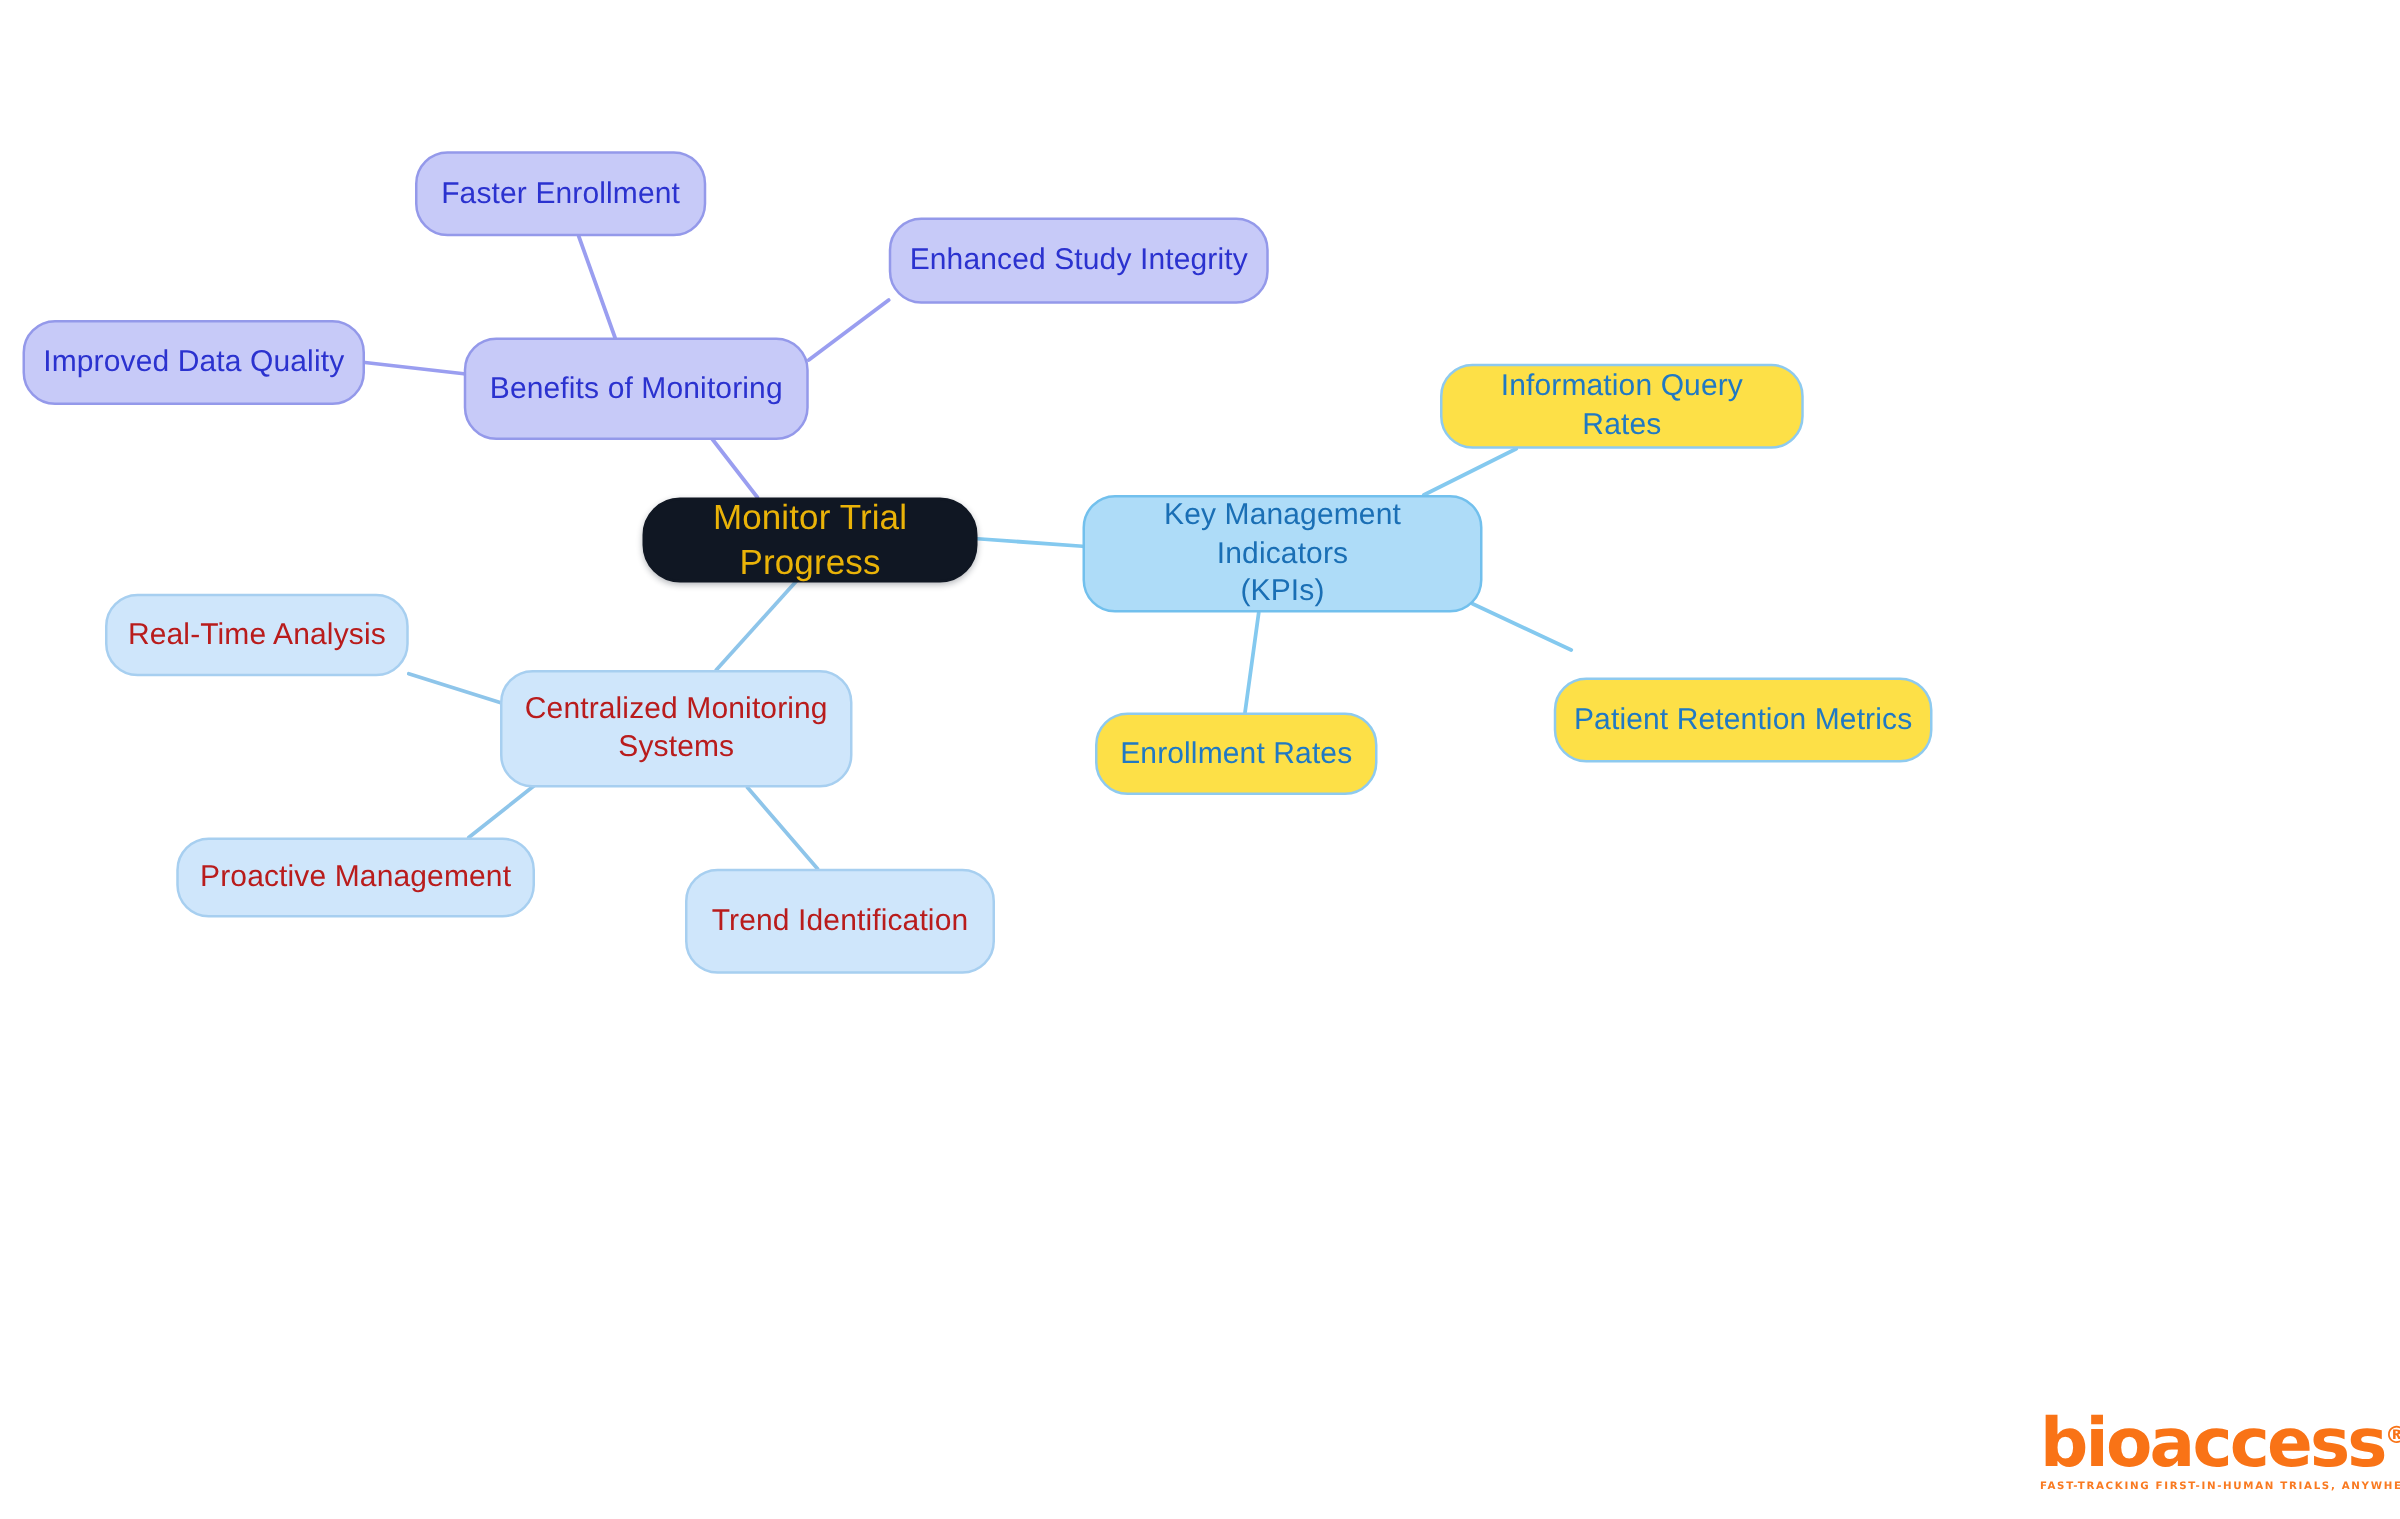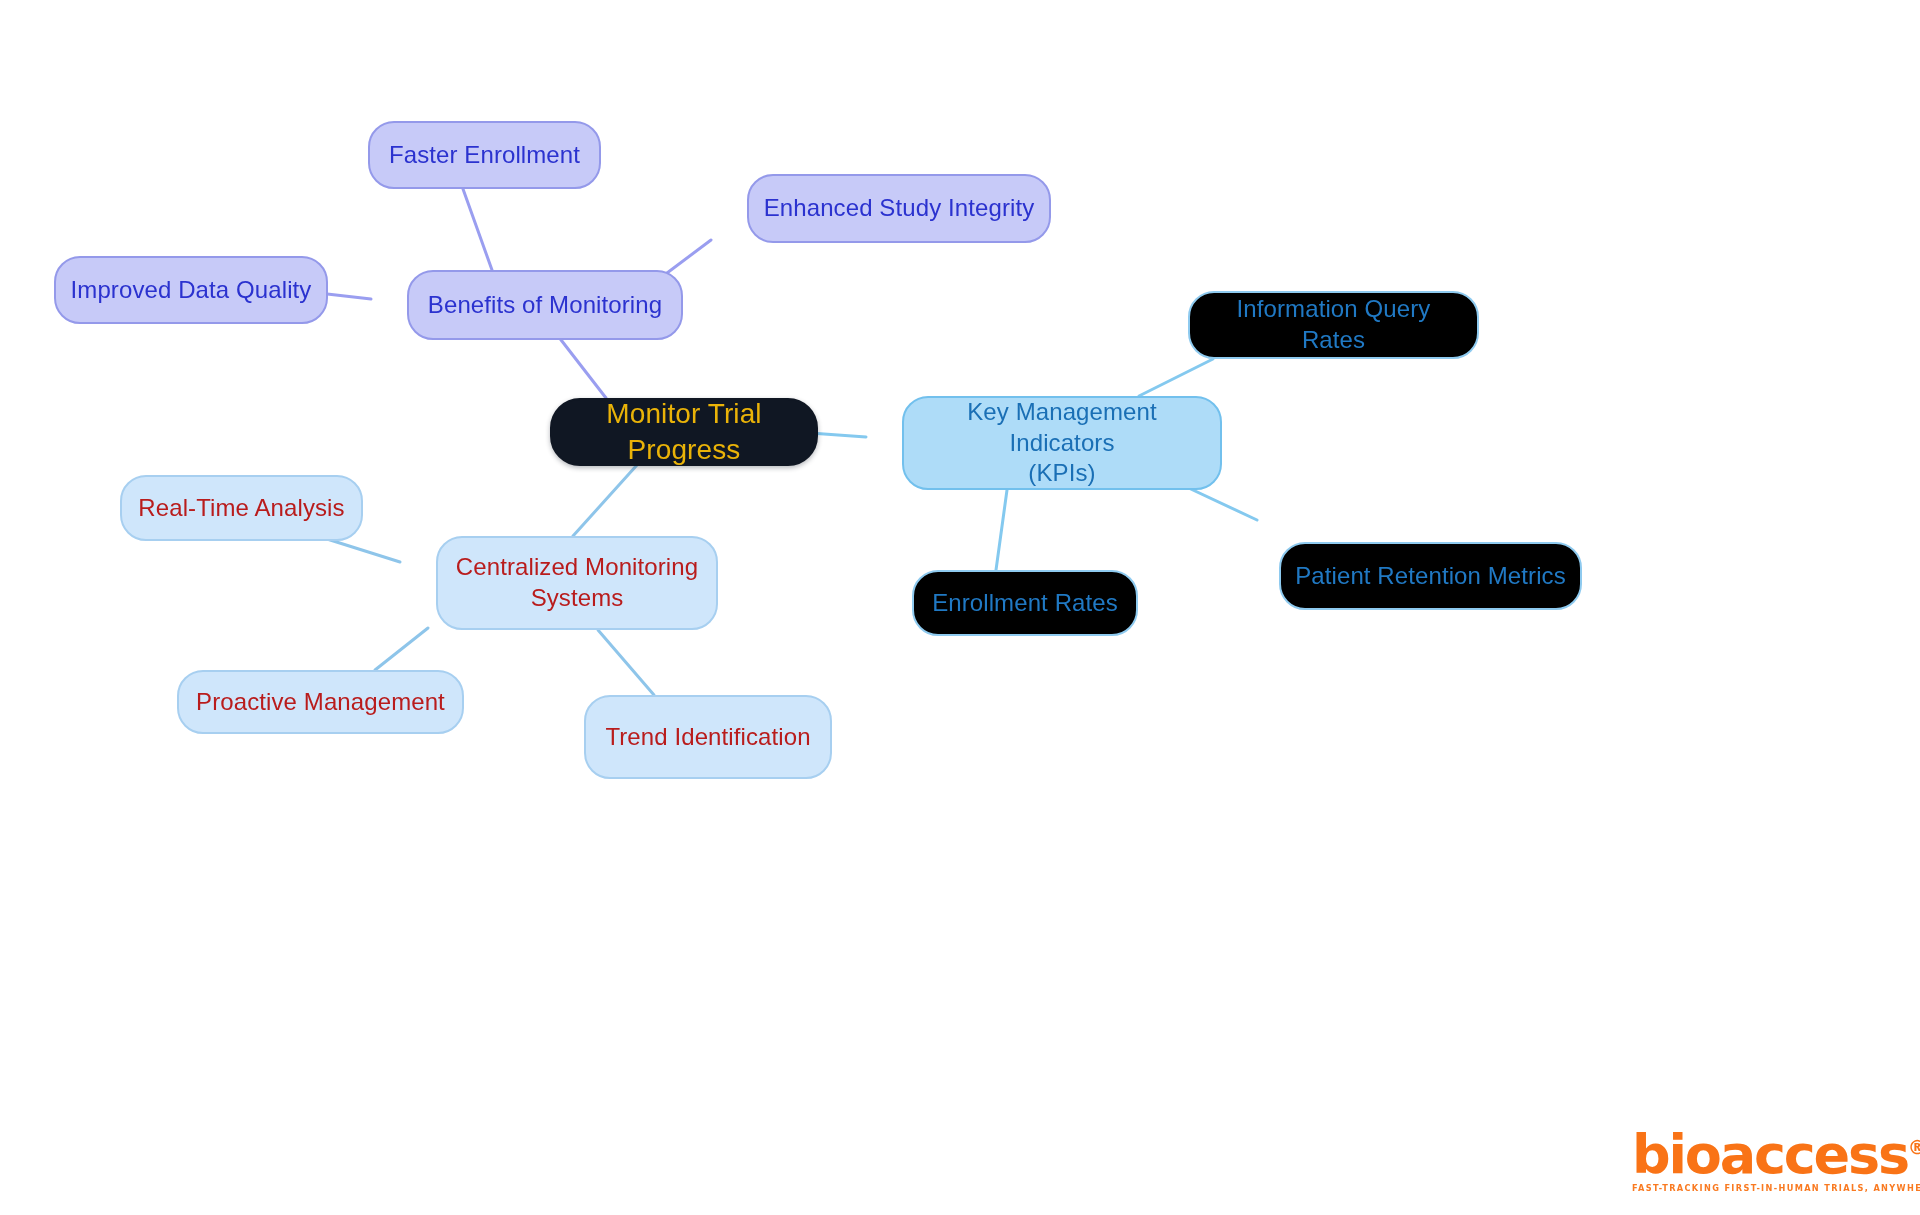--- a/index.html
+++ b/index.html
@@ -36,21 +36,20 @@
     align-items: center;
     justify-content: center;
     text-align: center;
     border-radius: 26px;
     border-width: 2px;
     border-style: solid;
     line-height: 1.28;
     letter-spacing: 0.1px;
     padding: 6px 14px;
     white-space: pre-line;
-    margin-left: 36px;
   }
   .node-root {
     background: #101723;
     border-color: #101723;
     color: #eab308;
     font-size: 28px;
     border-radius: 30px;
     box-shadow: 0 2px 5px rgba(16,23,35,0.30);
   }
   .node-purple {
@@ -65,21 +64,21 @@
     color: #1a6fb5;
     font-size: 24px;
   }
   .node-blue-light {
     background: #cfe6fb;
     border-color: #a7cff0;
     color: #b91c1c;
     font-size: 24px;
   }
   .node-blue-soft {
-    background: #000000;
+    background: #fde047;
     border-color: #8ecaef;
     color: #2079c4;
     font-size: 24px;
   }
 
   
   #logo {
     position: absolute;
     right: 28px;
     bottom: 22px;
@@ -129,21 +128,21 @@
       <line x1="1178" y1="483" x2="1257" y2="520" stroke="#84c9ef" stroke-width="3" stroke-linecap="round"></line>
       <line x1="1007" y1="490" x2="996" y2="570" stroke="#84c9ef" stroke-width="3" stroke-linecap="round"></line>
       <line x1="637" y1="465" x2="573" y2="536" stroke="#8ec5ea" stroke-width="3" stroke-linecap="round"></line>
       <line x1="400" y1="562" x2="327" y2="539" stroke="#8ec5ea" stroke-width="3" stroke-linecap="round"></line>
       <line x1="428" y1="628" x2="375" y2="670" stroke="#8ec5ea" stroke-width="3" stroke-linecap="round"></line>
       <line x1="598" y1="630" x2="654" y2="695" stroke="#8ec5ea" stroke-width="3" stroke-linecap="round"></line>
     </svg>
 
   <div id="nodes">
       <div class="node node-root" style="left: 514px; top: 398px; width: 268px; height: 68px;"><span>Monitor Trial Progress</span></div>
-      <div class="node node-purple" style="left: 371px; top: 270px; width: 276px; height: 70px;"><span>Benefits of Monitoring</span></div>
+      <div class="node node-purple" style="left: 371px; top: 270px; width: 276px; height: 82px;"><span>Benefits of Monitoring</span></div>
       <div class="node node-purple" style="left: 332px; top: 121px; width: 233px; height: 68px;"><span>Faster Enrollment</span></div>
       <div class="node node-purple" style="left: 711px; top: 174px; width: 304px; height: 69px;"><span>Enhanced Study Integrity</span></div>
       <div class="node node-purple" style="left: 18px; top: 256px; width: 274px; height: 68px;"><span>Improved Data Quality</span></div>
       <div class="node node-blue-mid" style="left: 866px; top: 396px; width: 320px; height: 94px;"><span>Key Management Indicators
 (KPIs)</span></div>
       <div class="node node-blue-soft" style="left: 1152px; top: 291px; width: 291px; height: 68px;"><span>Information Query Rates</span></div>
       <div class="node node-blue-soft" style="left: 1243px; top: 542px; width: 303px; height: 68px;"><span>Patient Retention Metrics</span></div>
       <div class="node node-blue-soft" style="left: 876px; top: 570px; width: 226px; height: 66px;"><span>Enrollment Rates</span></div>
       <div class="node node-blue-light" style="left: 400px; top: 536px; width: 282px; height: 94px;"><span>Centralized Monitoring
 Systems</span></div>

